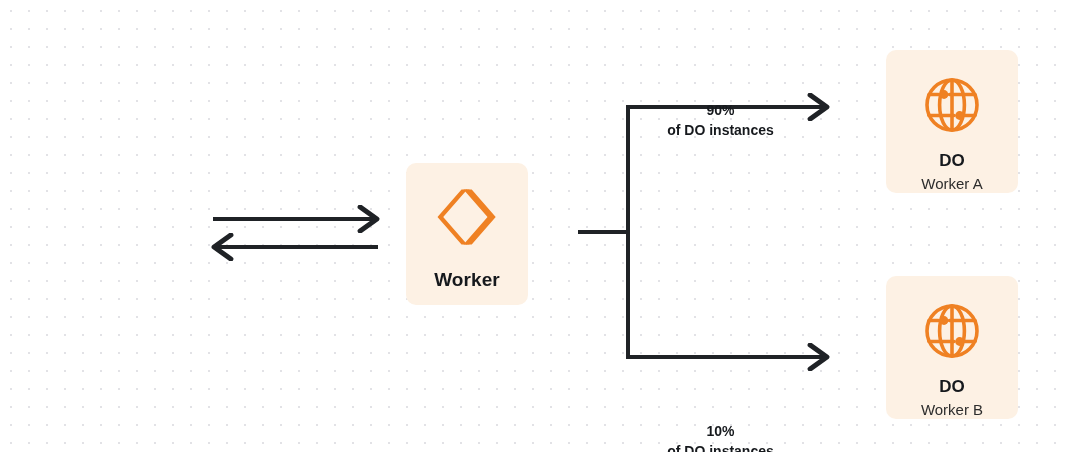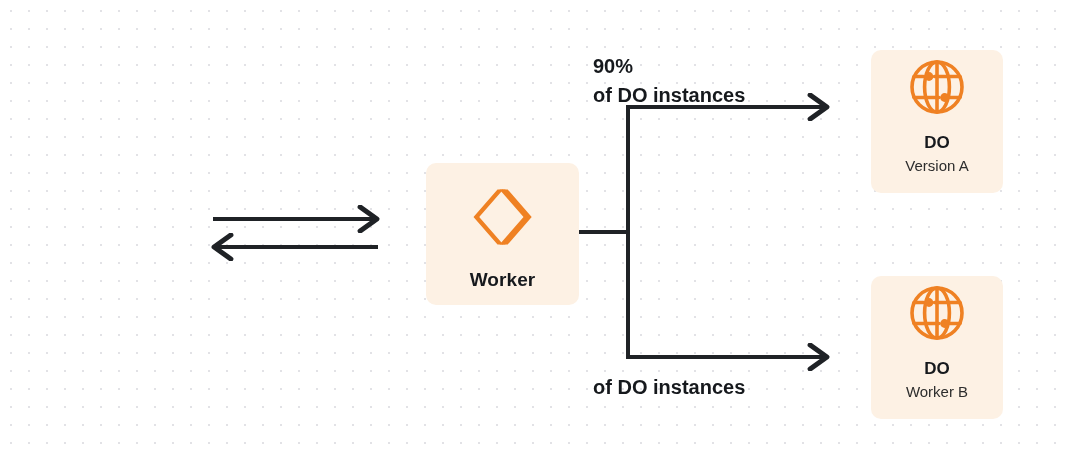--- a/index.html
+++ b/index.html
@@ -44,43 +44,44 @@
   }
   #client-node .node-title {
     font-size: 19px;
     font-weight: bold;
     color: #16191d;
     letter-spacing: 0.1px;
   }
 
   
   #worker-node {
-    left: 426px;
+    left: 406px;
     top: 163px;
-    width: 153px;
+    width: 122px;
     height: 142px;
     background-color: #fdf1e4;
     justify-content: flex-start;
     padding-top: 23px;
   }
   #worker-node .node-title {
     font-size: 19px;
     font-weight: bold;
     color: #16191d;
     margin-top: 17px;
     letter-spacing: 0.1px;
   }
 
   
   .do-node {
     width: 132px;
     height: 143px;
     background-color: #fdf1e4;
     justify-content: flex-start;
-    padding-top: 8px;
+    padding-top: 26px;
+    margin-left: 15px;
   }
   #do-a-node { left: 871px; top: 50px; }
   #do-b-node { left: 871px; top: 276px; }
   .do-node .node-title {
     font-size: 17px;
     font-weight: bold;
     color: #16191d;
     margin-top: 13px;
     letter-spacing: 0.1px;
   }
@@ -97,25 +98,27 @@
     left: 0;
     top: 0;
     width: 1072px;
     height: 452px;
     pointer-events: none;
   }
 
   
   .edge-label {
     position: absolute;
-    font-size: 20px;
+    text-align: center;
+    font-size: 14px;
     font-weight: bold;
     color: #16191d;
     line-height: 1.45;
     white-space: nowrap;
+    margin-top: 48px;
   }
   #label-top    { left: 593px; top: 52px;  width: 255px; }
   #label-bottom { left: 593px; top: 373px; width: 255px; }
 </style>
 </head>
 <body>
 
 <div id="canvas">
 
   <svg id="connectors" viewBox="0 0 1072 452" width="1072" height="452" xmlns="http://www.w3.org/2000/svg">
@@ -174,21 +177,21 @@
           <path d="M 6.0 18.5 L 15.5 18.5"></path>
           <path d="M 26.5 18.5 L 52.0 18.5"></path>
           <path d="M 6.0 39.5 L 31.0 39.5"></path>
           <path d="M 42.0 39.5 L 52.0 39.5"></path>
         </g>
         <circle cx="21" cy="18.5" r="4.4" fill="#ef8123"></circle>
         <circle cx="36.6" cy="39.5" r="4.4" fill="#ef8123"></circle>
       </svg>
     </span>
     <div class="node-title">DO</div>
-    <div class="node-sub">Version A</div>
+    <div class="node-sub">Worker A</div>
   </div>
 
   <div class="node do-node" id="do-b-node">
     <span>
       <svg width="58" height="58" viewBox="0 0 58 58" xmlns="http://www.w3.org/2000/svg">
         <g fill="none" stroke="#ef8123" stroke-width="3.6" stroke-linecap="round">
           <circle cx="29" cy="29" r="25"></circle>
           <line x1="29" y1="4" x2="29" y2="54"></line>
           <ellipse cx="29" cy="29" rx="12.4" ry="25"></ellipse>
           <path d="M 6.0 18.5 L 15.5 18.5"></path>
@@ -203,16 +206,17 @@
     <div class="node-title">DO</div>
     <div class="node-sub">Worker B</div>
   </div>
 
   <div class="edge-label" id="label-top">
     <div>90%</div>
     <div>of DO instances</div>
   </div>
 
   <div class="edge-label" id="label-bottom">
+    <div>10%</div>
     <div>of DO instances</div>
   </div>
 
 </div>
 
 </body></html>

